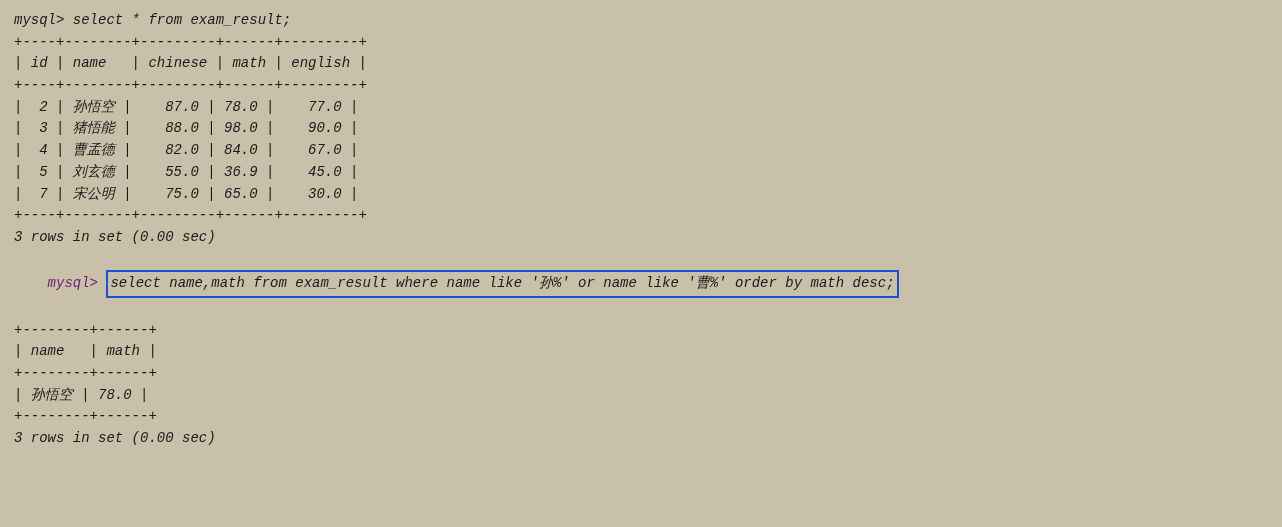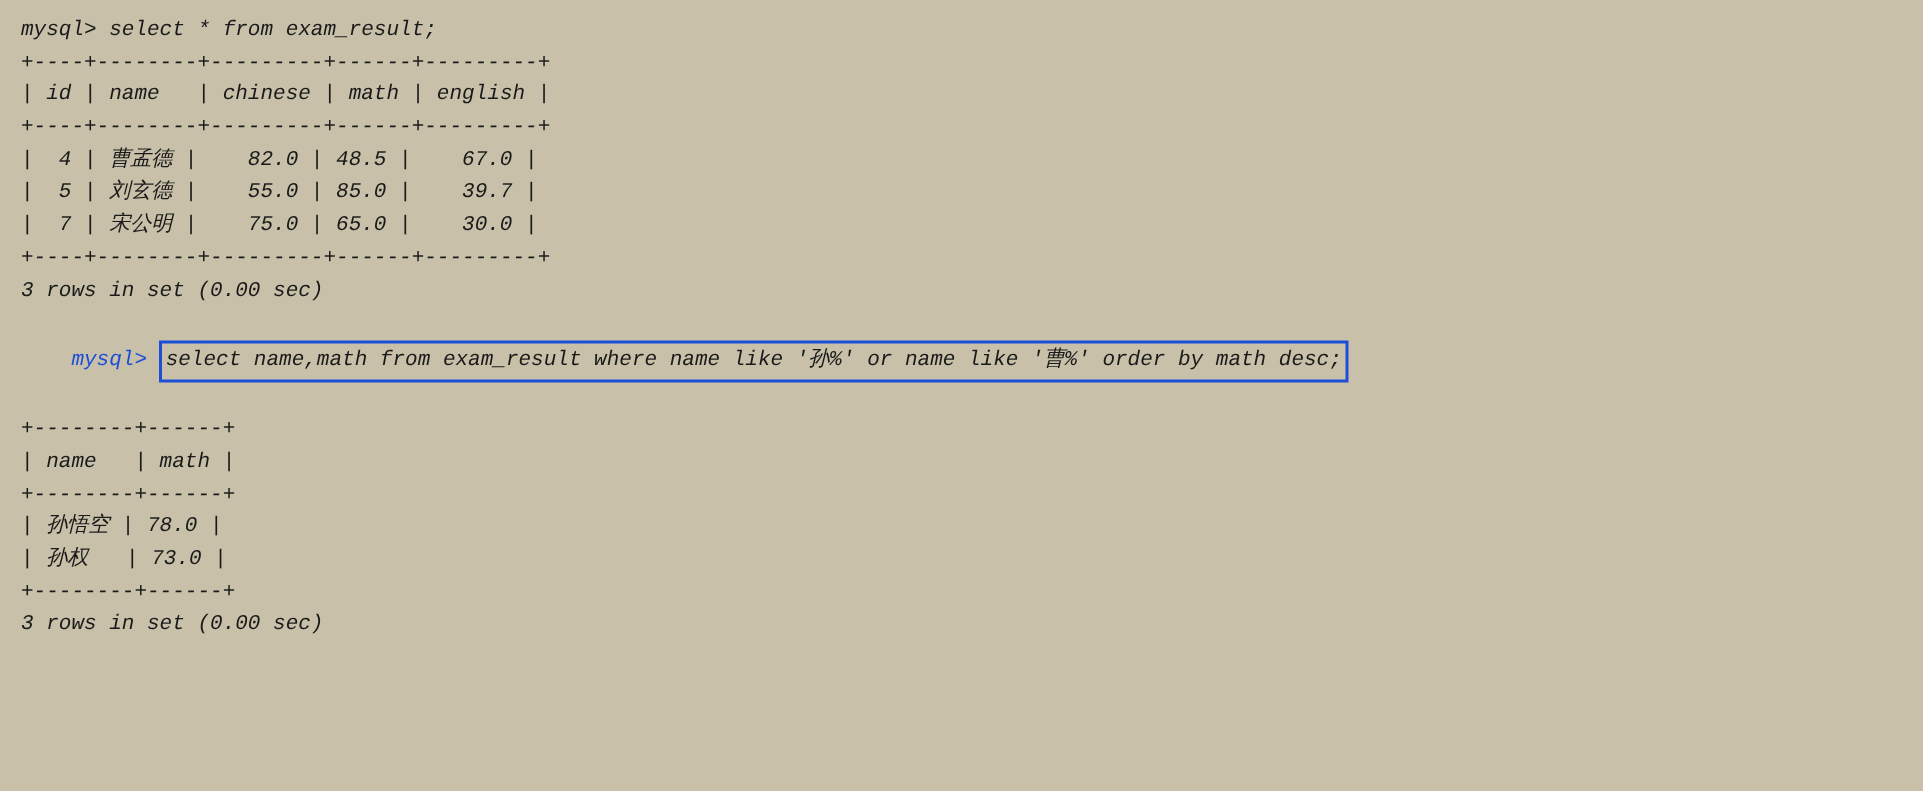--- a/index.html
+++ b/index.html
@@ -19,58 +19,59 @@
     }
 
     .line {
       white-space: pre;
       line-height: 1.55;
       display: block;
       font-style: italic;
     }
 
     .prompt {
-      color: #1d4ed8;
+      color: #701a75;
     }
 
     .highlighted-command {
       display: inline-block;
       border: 2px solid #1d4ed8;
       padding: 1px 2px;
       color: #1a1a1a;
     }
   </style>
 </head>
 <body>
 
 <div class="terminal">
 
   <span class="line">mysql&gt; select * from exam_result;</span>
   <span class="line">+----+--------+---------+------+---------+</span>
   <span class="line">| id | name   | chinese | math | english |</span>
   <span class="line">+----+--------+---------+------+---------+</span>
 
   <div>
-    <span class="line">|  4 | 曹孟德 |    82.0 | 48.5 |    67.0 |</span>
-    <span class="line">|  5 | 刘玄德 |    55.0 | 85.0 |    39.7 |</span>
+    <span class="line">|  2 | 孙悟空 |    87.0 | 78.0 |    77.0 |</span>
+    <span class="line">|  3 | 猪悟能 |    88.0 | 98.0 |    90.0 |</span>
+    <span class="line">|  4 | 曹孟德 |    82.0 | 84.0 |    67.0 |</span>
+    <span class="line">|  5 | 刘玄德 |    55.0 | 36.9 |    45.0 |</span>
     <span class="line">|  7 | 宋公明 |    75.0 | 65.0 |    30.0 |</span>
   </div>
 
   <span class="line">+----+--------+---------+------+---------+</span>
   <span class="line">3 rows in set (0.00 sec)</span>
 
   <div class="line">
     <span class="prompt">mysql&gt; </span><span class="highlighted-command">select name,math from exam_result where name like '孙%' or name like '曹%' order by math desc;</span>
   </div>
 
   <span class="line">+--------+------+</span>
   <span class="line">| name   | math |</span>
   <span class="line">+--------+------+</span>
 
   <div>
     <span class="line">| 孙悟空 | 78.0 |</span>
-    <span class="line">| 孙权   | 73.0 |</span>
   </div>
 
   <span class="line">+--------+------+</span>
   <span class="line">3 rows in set (0.00 sec)</span>
 
 </div>
 
 </body></html>

